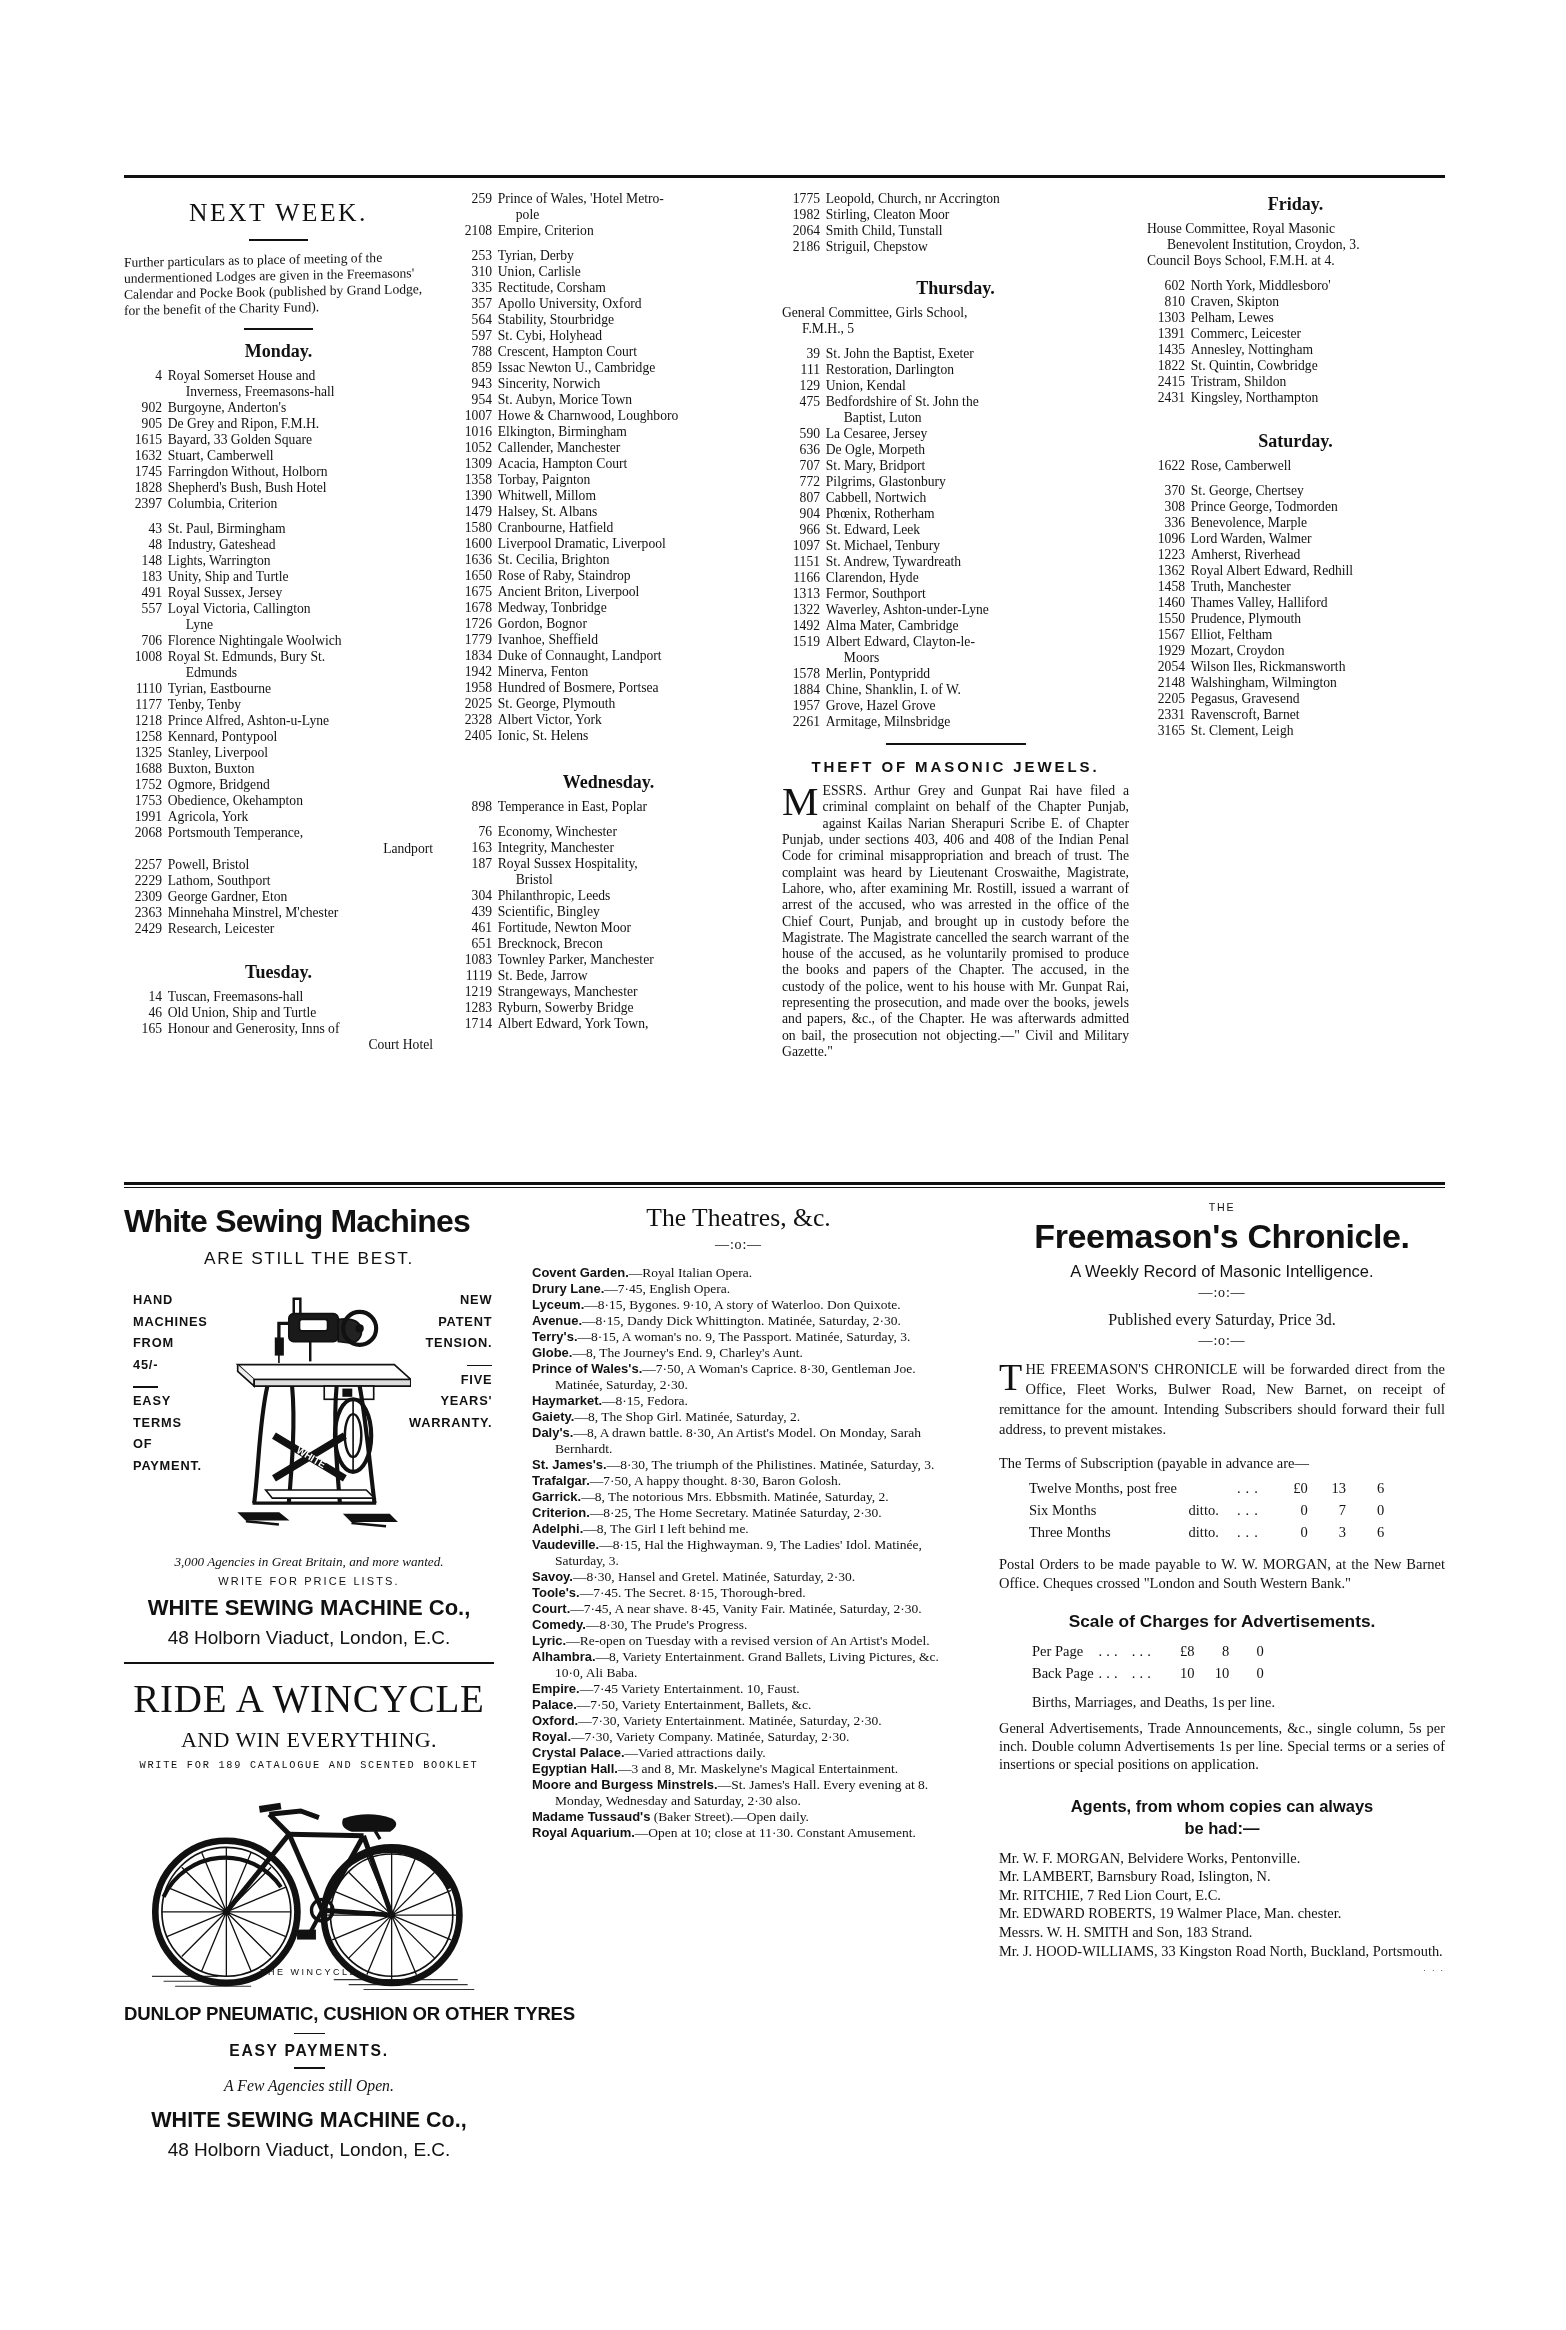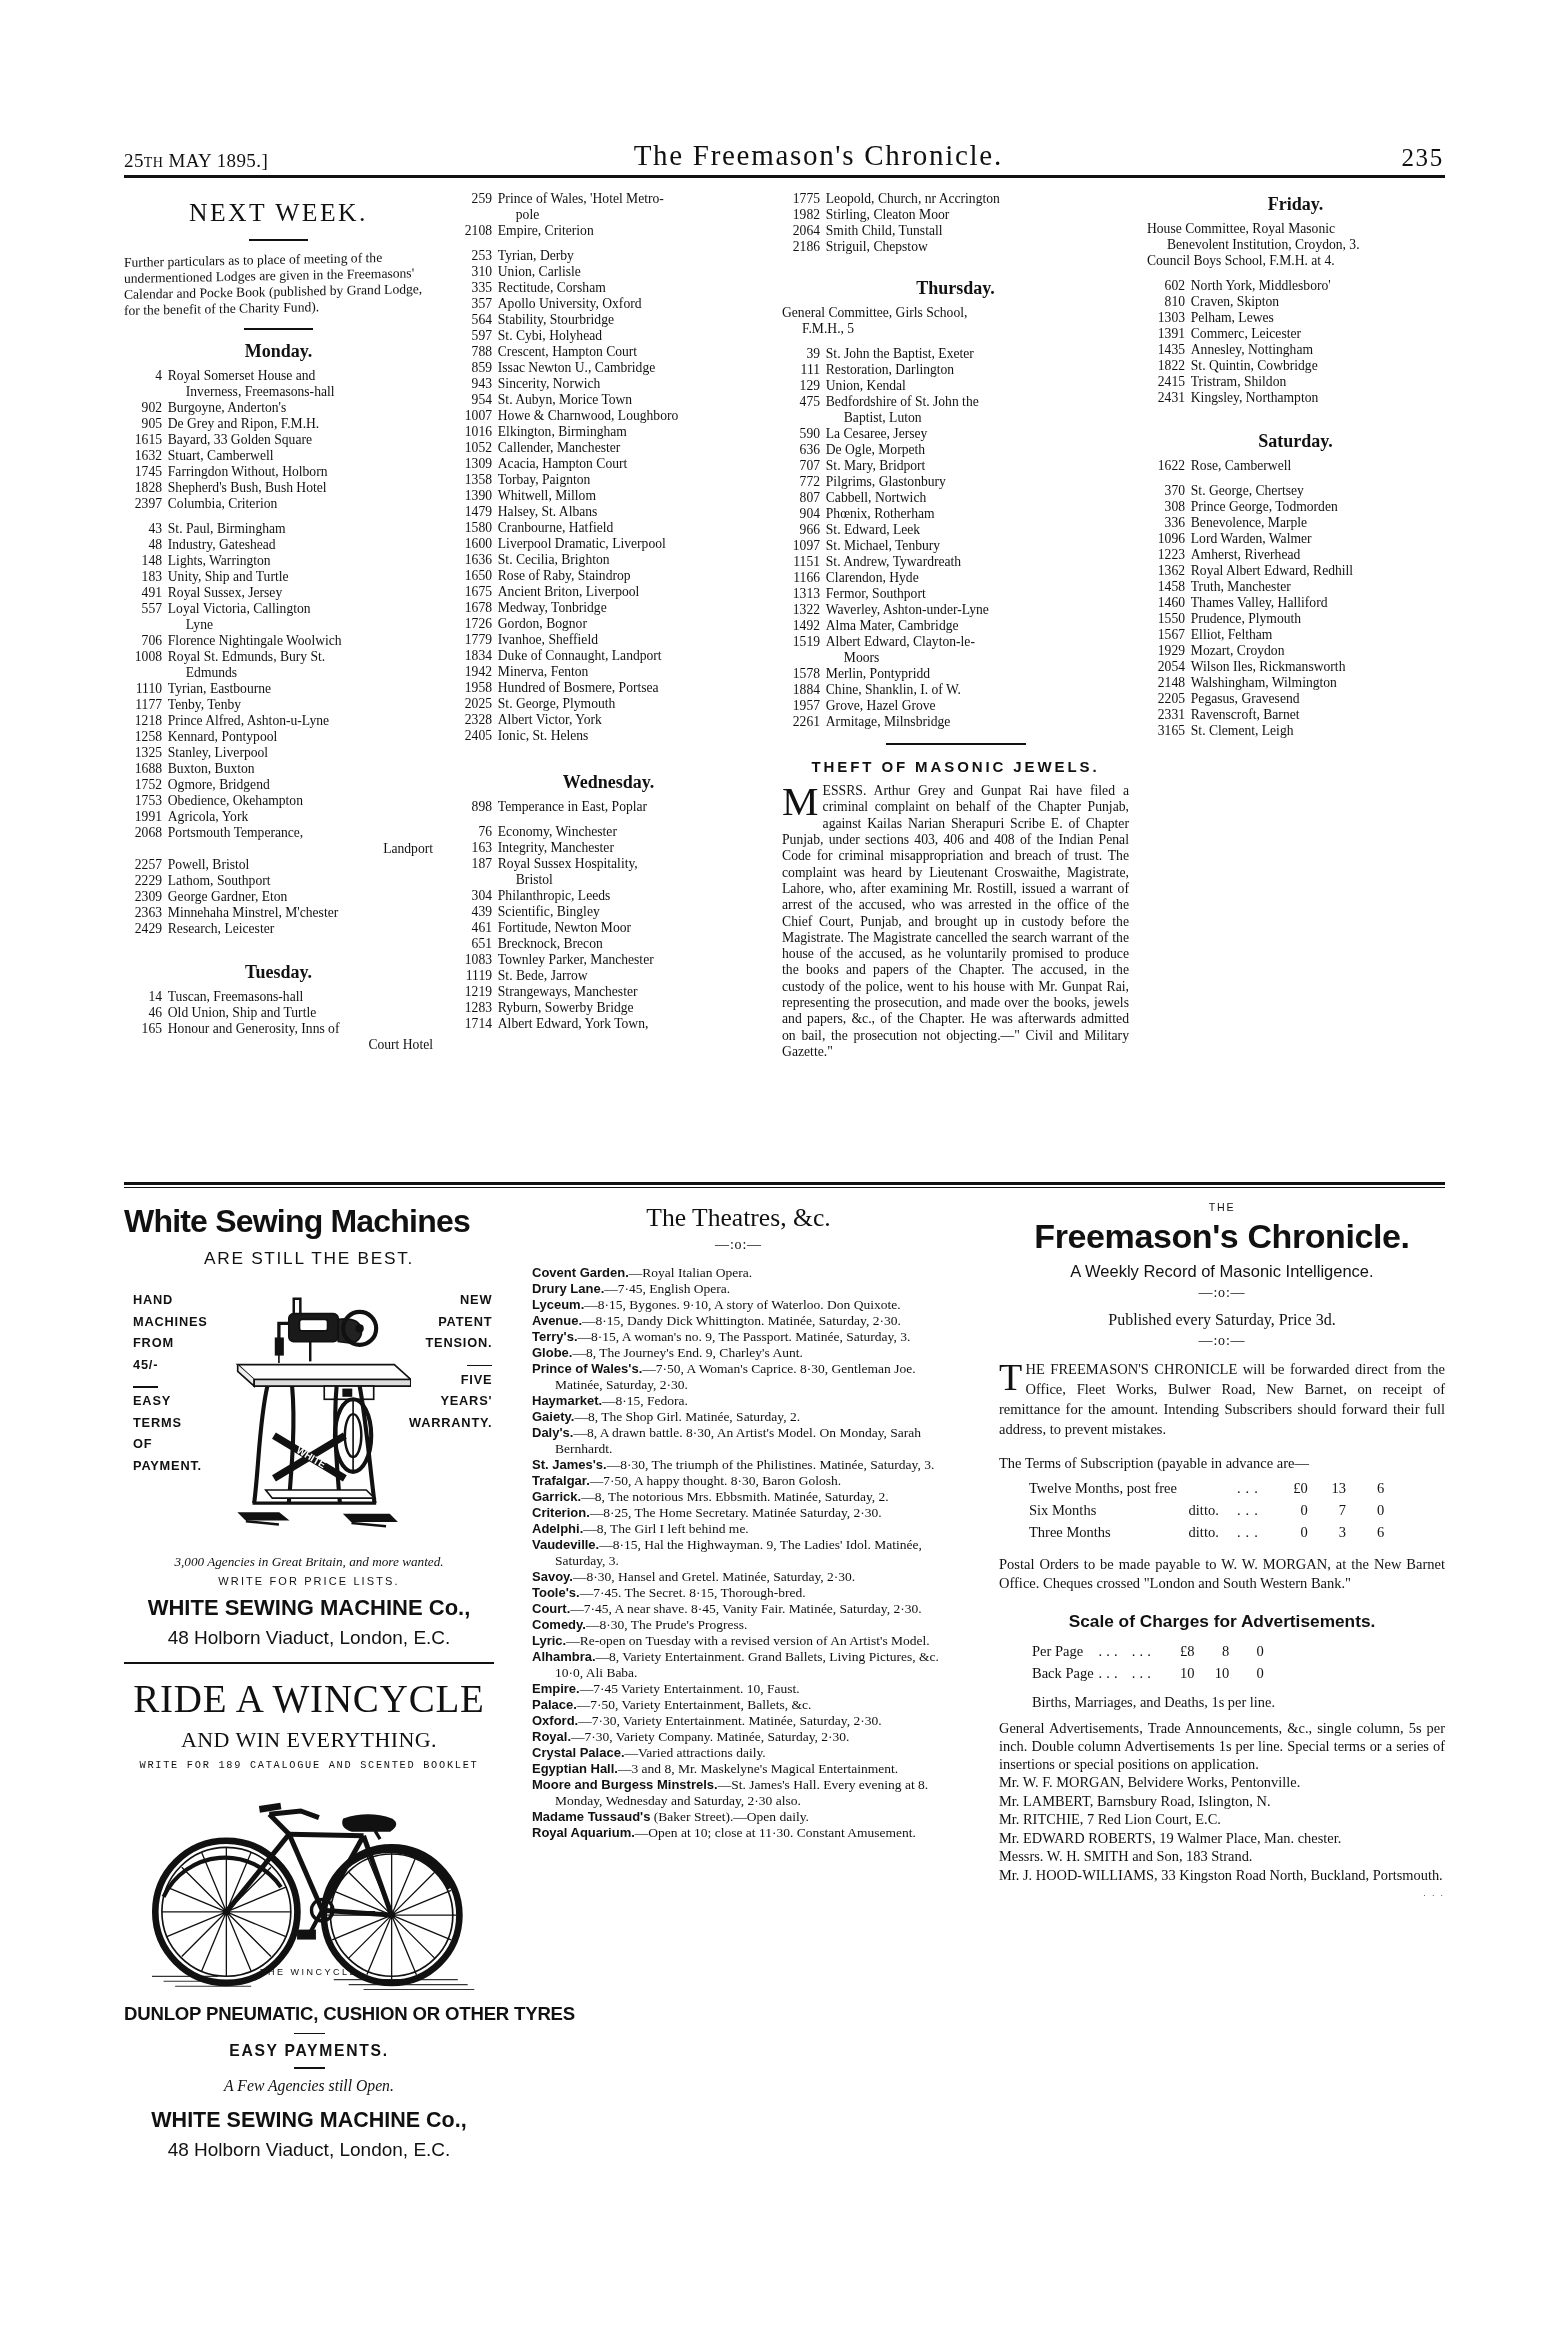--- a/index.html
+++ b/index.html
@@ -210,27 +210,20 @@
     text-align:center;line-height:22px;margin:21.5px 0 10px 0;
   }
   .fc-agent-line{font-size:14.4px;line-height:18.6px;margin:0;}
   .fc-tail{font-size:9px;text-align:right;margin-top:5px;letter-spacing:1.7px;}
 </style>
 </head>
 <body>
 
 <div class="page">
 
-  <div class="masthead">
-    <div class="mast-date">
-      <span>25</span><span class="sm">TH</span><span> MAY 1895.]</span>
-    </div>
-    <div class="mast-title">The Freemason's Chronicle.</div>
-    <div class="mast-page">235</div>
-  </div>
   <div class="mast-rule"></div>
 
   <div class="cols">
 
     <div class="col c1">
       <div class="head-next">NEXT WEEK.</div>
       <div class="tinyrule"></div>
       <div class="note">Further particulars as to place of meeting of the undermentioned Lodges are given in the Freemasons' Calendar and Pocke Book (published by Grand Lodge, for the benefit of the Charity Fund).</div>
       <div class="tinyrule wide"></div>
       <div class="dayhead">Monday.</div>
@@ -1098,20 +1091,24 @@
               <td class="v">10</td>
               <td class="v">10</td>
               <td class="v">0</td>
             </tr>
           </tbody>
       </table>
 
       <div class="fc-small" style="margin-left:33px">Births, Marriages, and Deaths, 1s per line.</div>
       <div class="fc-small">General Advertisements, Trade Announcements, &amp;c., single column, 5s per inch.  Double column Advertisements 1s per line.  Special terms or a series of insertions or special positions on application.</div>
 
+      <div class="fc-agents">
+        <span>Agents, from whom copies can always</span><br>
+        <span>be had:—</span>
+      </div>
       <div id="agentslist">
           <p class="fc-agent-line">Mr. W. F. MORGAN, Belvidere Works, Pentonville.</p>
           <p class="fc-agent-line">Mr. LAMBERT, Barnsbury Road, Islington, N.</p>
           <p class="fc-agent-line">Mr. RITCHIE, 7 Red Lion Court, E.C.</p>
           <p class="fc-agent-line">Mr. EDWARD ROBERTS, 19 Walmer Place, Man. chester.</p>
           <p class="fc-agent-line">Messrs. W. H. SMITH and Son, 183 Strand.</p>
           <p class="fc-agent-line">Mr. J. HOOD-WILLIAMS, 33 Kingston Road North, Buckland, Portsmouth.</p>
         </div>
       <div class="fc-tail">· · ·</div>
     </div>

